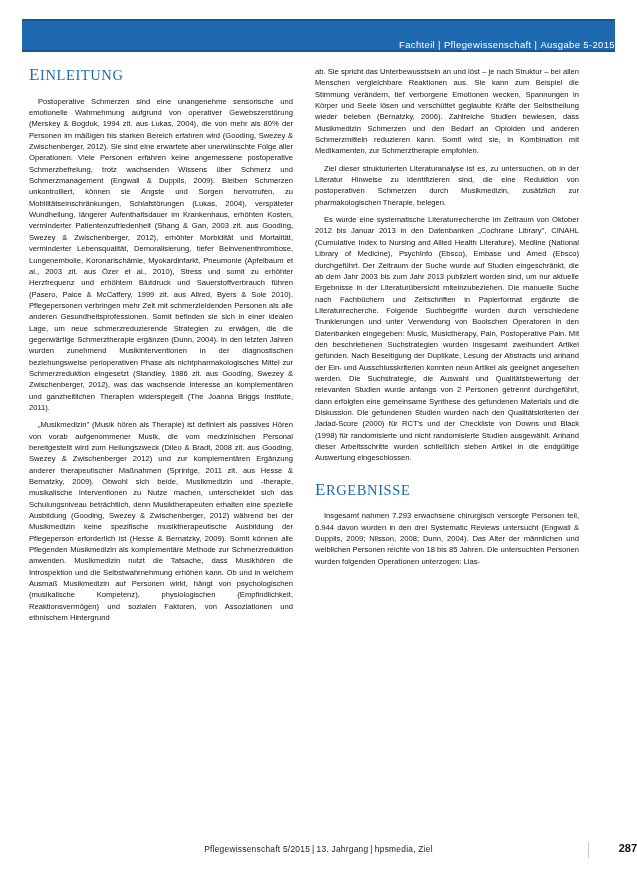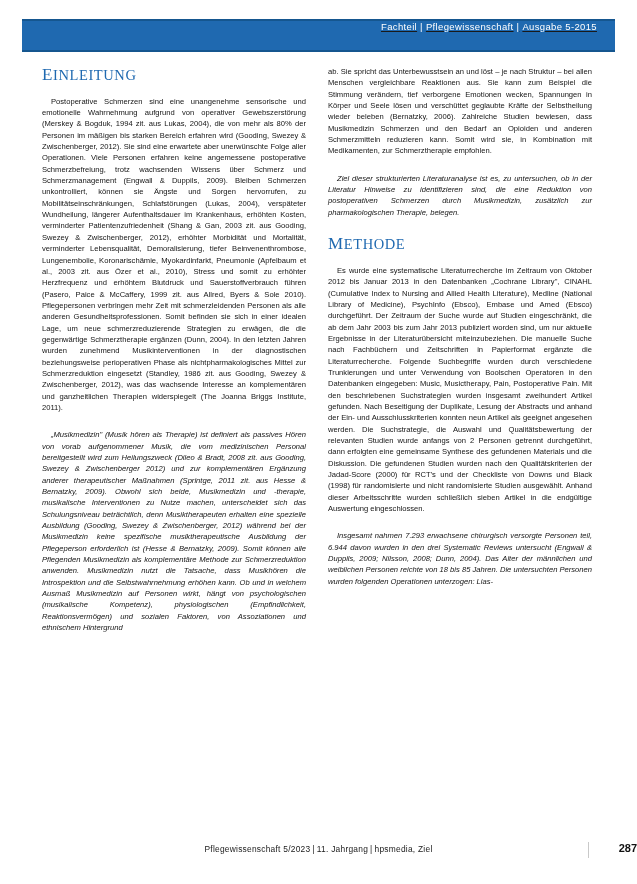--- a/index.html
+++ b/index.html
@@ -36,40 +36,38 @@
     border-bottom: 2px solid #15568f;
     box-sizing: border-box;
   }
   .header-inner {
     position: absolute;
     left: 0;
     top: 0;
     right: 0;
     bottom: 0;
     display: flex;
-    align-items: flex-start;
+    align-items: flex-end;
     justify-content: flex-end;
-    padding-right: 18px;
-    text-decoration: underline;
   }
   .header-text {
     color: #ffffff;
     font-size: 9.5px;
     letter-spacing: 0.35px;
     white-space: nowrap;
     font-family: "Liberation Sans", sans-serif;
   }
   .header-text .sep {
     padding: 0 3px;
   }
 
   
   .columns {
     position: absolute;
-    left: 42px;
+    left: 29px;
     top: 66px;
     width: 551px;
     height: 760px;
     display: flex;
     gap: 22px;
   }
   .col {
     width: 264px;
     box-sizing: border-box;
   }
@@ -98,22 +96,21 @@
     line-height: 11.35px;
     text-align: justify;
     text-justify: inter-word;
     text-indent: 9px;
     hyphens: auto;
     -webkit-hyphens: auto;
     color: #141414;
     font-family: "Liberation Sans", sans-serif;
   }
   p.body-text + p.body-text {
-    margin-top: 16px;
-    font-style: italic;
+    margin-top: 6px;
   }
   p.body-text.noindent {
     text-indent: 0;
   }
 
   
   .footer {
     position: absolute;
     left: 43px;
     bottom: 30px;
@@ -165,28 +162,28 @@
 
     <div class="col">
       <h2 class="section-title"><span class="cap">E</span>INLEITUNG</h2>
       <p class="body-text">Postoperative Schmerzen sind eine unangenehme sensorische und emotionelle Wahrnehmung aufgrund von operativer Gewebszerstörung (Merskey &amp; Bogduk, 1994 zit. aus Lukas, 2004), die von mehr als 80% der Personen im mäßigen bis starken Bereich erfahren wird (Gooding, Swezey &amp; Zwischenberger, 2012). Sie sind eine erwartete aber unerwünschte Folge aller Operationen. Viele Personen erfahren keine angemessene postoperative Schmerzbefreiung, trotz wachsenden Wissens über Schmerz und Schmerzmanagement (Engwall &amp; Duppils, 2009). Bleiben Schmerzen unkontrolliert, können sie Ängste und Sorgen hervorrufen, zu Mobilitätseinschränkungen, Schlafstörungen (Lukas, 2004), verspäteter Wundheilung, längerer Aufenthaltsdauer im Krankenhaus, erhöhten Kosten, verminderter Patientenzufriedenheit (Shang &amp; Gan, 2003 zit. aus Gooding, Swezey &amp; Zwischenberger, 2012), erhöhter Morbidität und Mortalität, verminderter Lebensqualität, Demoralisierung, tiefer Beinvenenthrombose, Lungenembolie, Koronarischämie, Myokardinfarkt, Pneumonie (Apfelbaum et al., 2003 zit. aus Özer et al., 2010), Stress und somit zu erhöhter Herzfrequenz und erhöhtem Blutdruck und Sauerstoffverbrauch führen (Pasero, Paice &amp; McCaffery, 1999 zit. aus Allred, Byers &amp; Sole 2010). Pflegepersonen verbringen mehr Zeit mit schmerzleidenden Personen als alle anderen Gesundheitsprofessionen. Somit befinden sie sich in einer idealen Lage, um neue schmerzreduzierende Strategien zu erwägen, die die gegenwärtige Schmerztherapie ergänzen (Dunn, 2004). In den letzten Jahren wurden zunehmend Musikinterventionen in der diagnostischen beziehungsweise perioperativen Phase als nichtpharmakologisches Mittel zur Schmerzreduktion eingesetzt (Standley, 1986 zit. aus Gooding, Swezey &amp; Zwischenberger, 2012), was das wachsende Interesse an komplementären und ganzheitlichen Therapien widerspiegelt (The Joanna Briggs Institute, 2011).</p>
       <p class="body-text">„Musikmedizin" (Musik hören als Therapie) ist definiert als passives Hören von vorab aufgenommener Musik, die vom medizinischen Personal bereitgestellt wird zum Heilungszweck (Dileo &amp; Bradt, 2008 zit. aus Gooding, Swezey &amp; Zwischenberger 2012) und zur komplementären Ergänzung anderer therapeutischer Maßnahmen (Sprintge, 2011 zit. aus Hesse &amp; Bernatzky, 2009). Obwohl sich beide, Musikmedizin und -therapie, musikalische Interventionen zu Nutze machen, unterscheidet sich das Schulungsniveau beträchtlich, denn Musiktherapeuten erhalten eine spezielle Ausbildung (Gooding, Swezey &amp; Zwischenberger, 2012) während bei der Musikmedizin keine spezifische musiktherapeutische Ausbildung der Pflegeperson erforderlich ist (Hesse &amp; Bernatzky, 2009). Somit können alle Pflegenden Musikmedizin als komplementäre Methode zur Schmerzreduktion anwenden.   Musikmedizin nutzt die Tatsache, dass Musikhören die Introspektion und die Selbstwahrnehmung erhöhen kann. Ob und in welchem Ausmaß Musikmedizin auf Personen wirkt, hängt von psychologischen (musikalische Kompetenz), physiologischen (Empfindlichkeit, Reaktionsvermögen) und sozialen Faktoren, von Assoziationen und ethnischem Hintergrund</p>
     </div>
 
     <div class="col">
       <p class="body-text noindent">ab. Sie spricht das Unterbewusstsein an und löst – je nach Struktur – bei allen Menschen vergleichbare Reaktionen aus. Sie kann zum Beispiel die Stimmung verändern, tief verborgene Emotionen wecken, Spannungen in Körper und Seele lösen und verschüttet geglaubte Kräfte der Selbstheilung wieder beleben (Bernatzky, 2006). Zahlreiche Studien bewiesen, dass Musikmedizin Schmerzen und den Bedarf an Opioiden und anderen Schmerzmitteln reduzieren kann. Somit wird sie, in Kombination mit Medikamenten, zur Schmerztherapie empfohlen.</p>
       <p class="body-text">Ziel dieser strukturierten Literaturanalyse ist es, zu untersuchen, ob in der Literatur Hinweise zu identifizieren sind, die eine Reduktion von postoperativen Schmerzen durch Musikmedizin, zusätzlich zur pharmakologischen Therapie, belegen.</p>
-      <h2 class="section-title spaced-top"><span class="cap">M</span>ETHODE</h2>
       <p class="body-text">Es wurde eine systematische Literaturrecherche im Zeitraum von Oktober 2012 bis Januar 2013 in den Datenbanken „Cochrane Library", CINAHL (Cumulative Index to Nursing and Allied Health Literature), Medline (National Library of Medicine), PsychInfo (Ebsco), Embase und Amed (Ebsco) durchgeführt. Der Zeitraum der Suche wurde auf Studien eingeschränkt, die ab dem Jahr 2003 bis zum Jahr 2013 publiziert worden sind, um nur aktuelle Ergebnisse in der Literaturübersicht miteinzubeziehen. Die manuelle Suche nach Fachbüchern und Zeitschriften in Papierformat ergänzte die Literaturrecherche. Folgende Suchbegriffe wurden durch verschiedene Trunkierungen und unter Verwendung von Boolschen Operatoren in den Datenbanken eingegeben: Music, Musictherapy, Pain, Postoperative Pain. Mit den beschriebenen Suchstrategien wurden insgesamt zweihundert Artikel gefunden. Nach Beseitigung der Duplikate, Lesung der Abstracts und anhand der Ein- und Ausschlusskriterien konnten neun Artikel als geeignet angesehen werden. Die Suchstrategie, die Auswahl und Qualitätsbewertung der relevanten Studien wurde anfangs von 2 Personen getrennt durchgeführt, dann erfolgten eine gemeinsame Synthese des gefundenen Materials und die Diskussion. Die gefundenen Studien wurden nach den Qualitätskriterien der Jadad-Score (2000) für RCT's und der Checkliste von Downs und Black (1998) für randomisierte und nicht randomisierte Studien ausgewählt. Anhand dieser Arbeitsschritte wurden schließlich sieben Artikel in die endgültige Auswertung eingeschlossen.</p>
+      <h2 class="section-title spaced-top"><span class="cap">E</span>RGEBNISSE</h2>
       <p class="body-text">Insgesamt nahmen 7.293 erwachsene chirurgisch versorgte Personen teil, 6.944 davon wurden in den drei Systematic Reviews untersucht (Engwall &amp; Duppils, 2009; Nilsson, 2008; Dunn, 2004). Das Alter der männlichen und weiblichen Personen reichte von 18 bis 85 Jahren. Die untersuchten Personen wurden folgenden Operationen unterzogen: Lias-</p>
     </div>
 
   </div>
 
   <div class="footer">
     <div class="footer-text">
-      <span>Pflegewissenschaft 5/2023</span><span class="sep">|</span><span>11. Jahrgang</span><span class="sep">|</span><span>hpsmedia, Ziel</span>
+      <span>Pflegewissenschaft 5/2015</span><span class="sep">|</span><span>13. Jahrgang</span><span class="sep">|</span><span>hpsmedia, Ziel</span>
     </div>
   </div>
   <div class="footer-rule"></div>
   <div class="footer-page">287</div>
 
 </div>
 
 </body></html>

